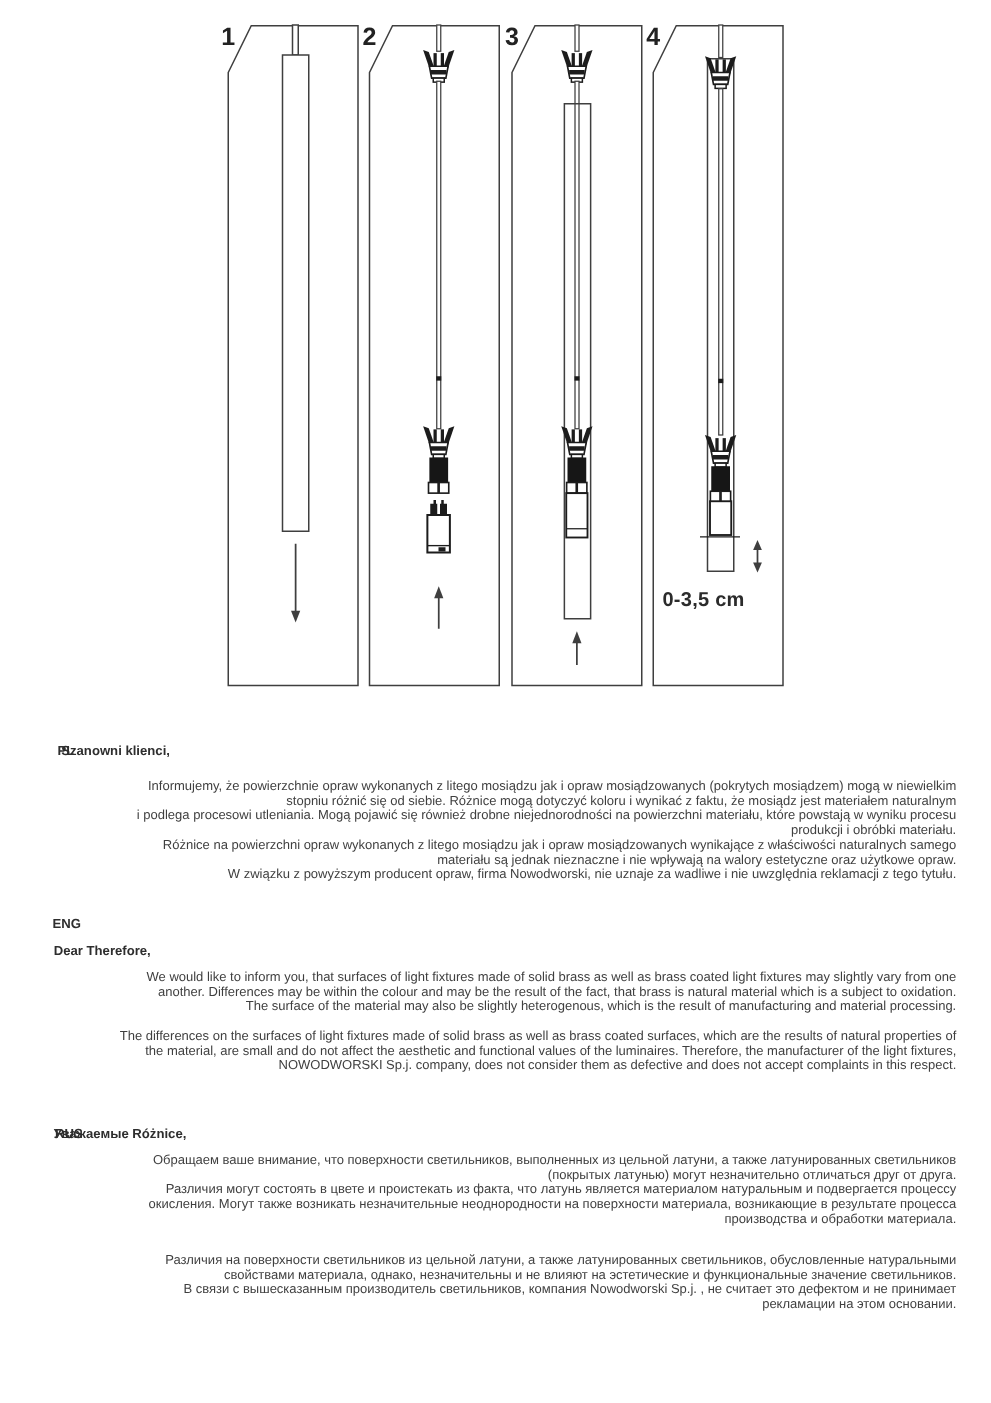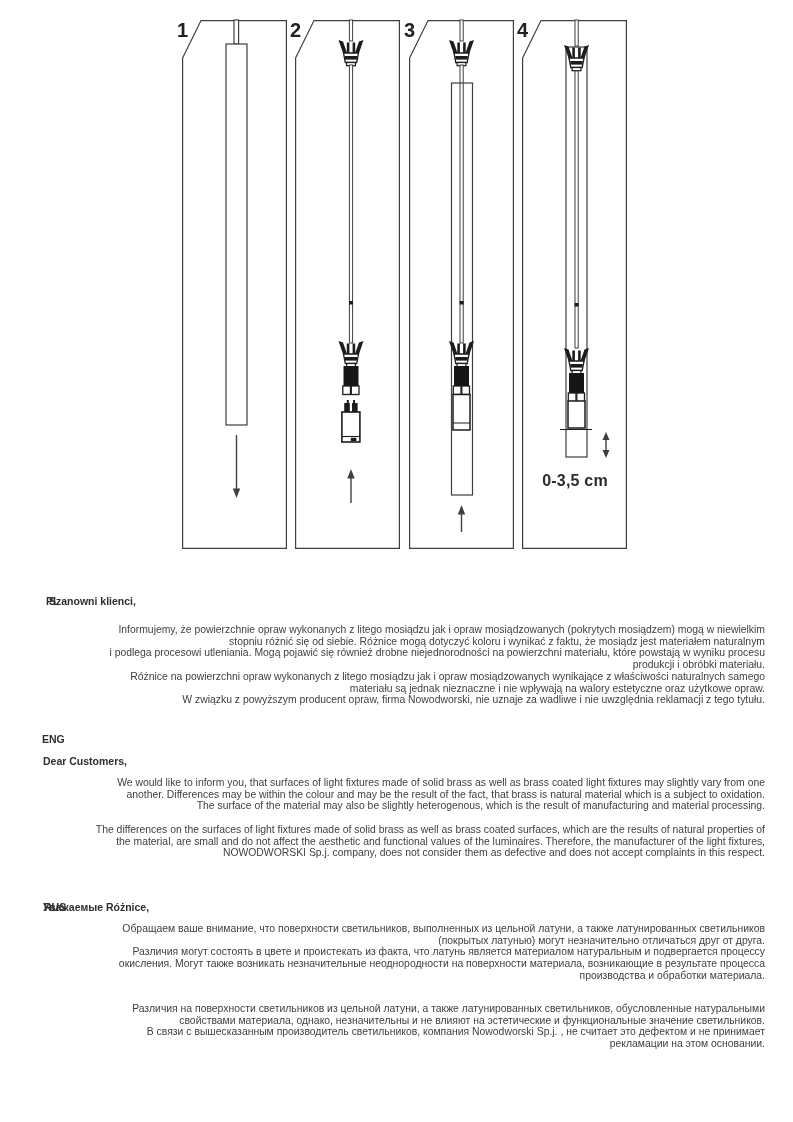--- a/index.html
+++ b/index.html
@@ -3,21 +3,21 @@
 <meta charset="utf-8">
 <style>
   html,body{margin:0;padding:0;background:#ffffff;}
   .page{position:relative;width:793px;height:1122px;background:#fff;overflow:hidden;
         font-family:"Liberation Sans",sans-serif;}
   
   .panel{position:absolute;top:20px;width:105px;height:529px;}
   .panel svg{display:block;overflow:visible;}
   .panel-number{position:absolute;left:-5px;top:0;font-size:20px;font-weight:bold;
                 color:#222;line-height:1;}
-  .size-label{position:absolute;left:8px;top:452px;width:90px;text-align:center;
+  .size-label{position:absolute;left:8px;top:452px;width:90px;text-align:left;
               font-size:16px;font-weight:bold;color:#2b2b2b;letter-spacing:.2px;}
   .ln{fill:#fff;stroke:#3f3f3f;stroke-width:1.2;}
   .ln2{fill:none;stroke:#3f3f3f;stroke-width:1.2;}
   .cable{fill:#fff;stroke:#3f3f3f;stroke-width:1;}
   .arrow-line{stroke:#3f3f3f;stroke-width:1.4;}
   .arrow-head{fill:#3f3f3f;stroke:none;}
   .blk{fill:#1c1c1c;stroke:none;}
   
   .lang-label{position:absolute;font-size:10.5px;font-weight:bold;color:#2e2e2e;line-height:12px;margin-left:21px;}
   .sec-heading{position:absolute;font-size:10.5px;font-weight:bold;color:#2e2e2e;line-height:12px;}
@@ -135,21 +135,21 @@
   <div class="sec-heading h-pl">Szanowni klienci,</div>
   <div class="para p-pl-1">Informujemy, że powierzchnie opraw wykonanych z litego mosiądzu jak i opraw mosiądzowanych (pokrytych mosiądzem) mogą w niewielkim
 stopniu różnić się od siebie. Różnice mogą dotyczyć koloru i wynikać z faktu, że mosiądz jest materiałem naturalnym
 i podlega procesowi utleniania. Mogą pojawić się również drobne niejednorodności na powierzchni materiału, które powstają w wyniku procesu
 produkcji i obróbki materiału.
 Różnice na powierzchni opraw wykonanych z litego mosiądzu jak i opraw mosiądzowanych wynikające z właściwości naturalnych samego
 materiału są jednak nieznaczne i nie wpływają na walory estetyczne oraz użytkowe opraw.
 W związku z powyższym producent opraw, firma Nowodworski, nie uznaje za wadliwe i nie uwzględnia reklamacji z tego tytułu.</div>
 
   <div class="lang-label l-eng">ENG</div>
-  <div class="sec-heading h-eng">Dear Customers,</div>
+  <div class="sec-heading h-eng">Dear Therefore,</div>
   <div class="para p-eng-1">We would like to inform you, that surfaces of light fixtures made of solid brass as well as brass coated light fixtures may slightly vary from one
 another. Differences may be within the colour and may be the result of the fact, that brass is natural material which is a subject to oxidation.
 The surface of the material may also be slightly heterogenous, which is the result of manufacturing and material processing.</div>
   <div class="para p-eng-2">The differences on the surfaces of light fixtures made of solid brass as well as brass coated surfaces, which are the results of natural properties of
 the material, are small and do not affect the aesthetic and functional values of the luminaires. Therefore, the manufacturer of the light fixtures,
 NOWODWORSKI Sp.j. company, does not consider them as defective and does not accept complaints in this respect.</div>
 
   <div class="lang-label l-rus">RUS</div>
   <div class="sec-heading h-rus">Уважаемые Różnice,</div>
   <div class="para p-rus-2">Различия на поверхности светильников из цельной латуни, а также латунированных светильников, обусловленные натуральными

